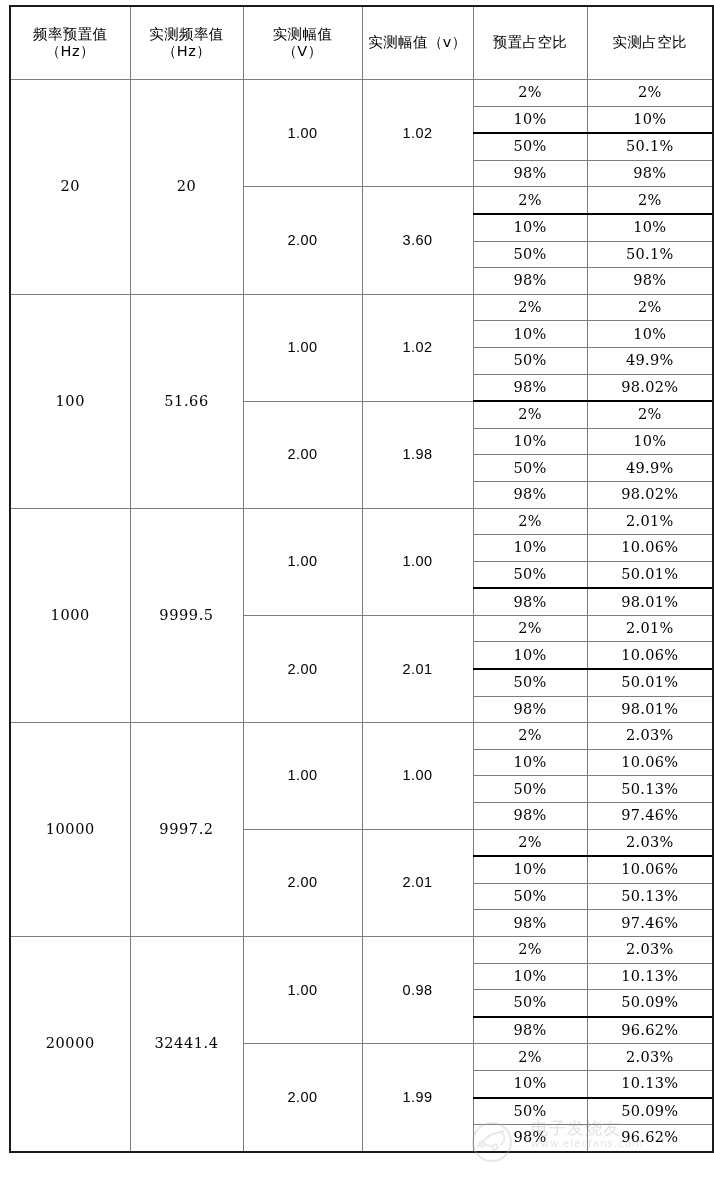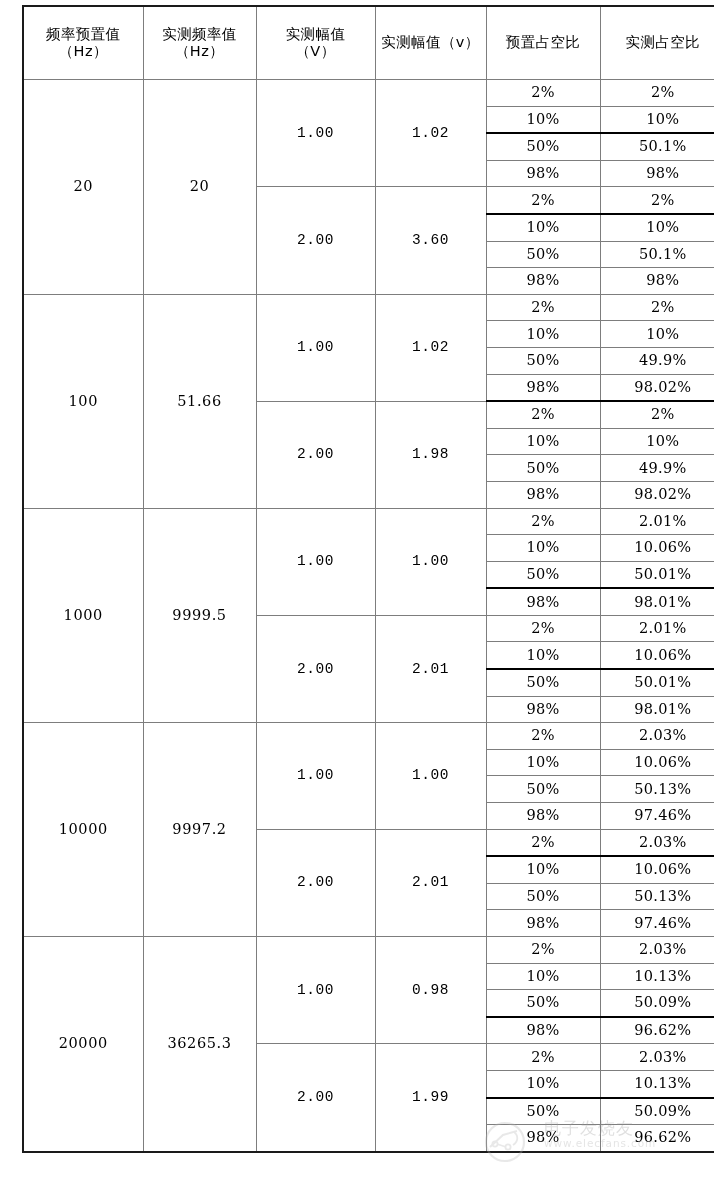--- a/index.html
+++ b/index.html
@@ -10,21 +10,21 @@
   body {
     width: 714px;
     height: 1196px;
     position: relative;
     font-family: "DejaVu Sans", sans-serif;
     overflow: hidden;
   }
 
   #sheet {
     position: absolute;
-    left: 17px; top: 0;
+    left: 4px; top: 0;
     width: 622px;
     height: 1196px;
   }
 
   table.meas {
     position: absolute;
     left: 5px;
     top: 5px;
     width: 703px;
     border-collapse: collapse;
@@ -68,21 +68,21 @@
   .hdr {
     height: 72px;
     font-family: "DejaVu Sans", sans-serif;
     font-size: 15px;
     line-height: 1.45;
     letter-spacing: 0.4px;
   }
   .hdr span.unit { display: block; }
 
   .num {
-    font-family: Liberation Mono, monospace;
+    font-family: Liberation Sans, sans-serif;
     font-size: 15px;
     letter-spacing: 0.5px;
   }
   .numtall {
     font-family: "DejaVu Serif", serif;
     font-size: 15.5px;
     letter-spacing: 0.6px;
   }
   .duty {
     font-family: "DejaVu Serif", serif;
@@ -315,21 +315,21 @@
         <tr>
           <td class="duty">50%</td>
           <td class="duty frame-right">50.13%</td>
         </tr>
         <tr>
           <td class="duty">98%</td>
           <td class="duty frame-right">97.46%</td>
         </tr>
         <tr>
           <td rowspan="8" class="numtall frame-left blocksep-top frame-bottom">20000</td>
-          <td rowspan="8" class="numtall blocksep-top frame-bottom">36265.3</td>
+          <td rowspan="8" class="numtall blocksep-top frame-bottom">32441.4</td>
           <td rowspan="4" class="num blocksep-top">1.00</td>
           <td rowspan="4" class="num blocksep-top">0.98</td>
           <td class="duty">2%</td>
           <td class="duty frame-right">2.03%</td>
         </tr>
         <tr>
           <td class="duty">10%</td>
           <td class="duty frame-right">10.13%</td>
         </tr>
         <tr>

